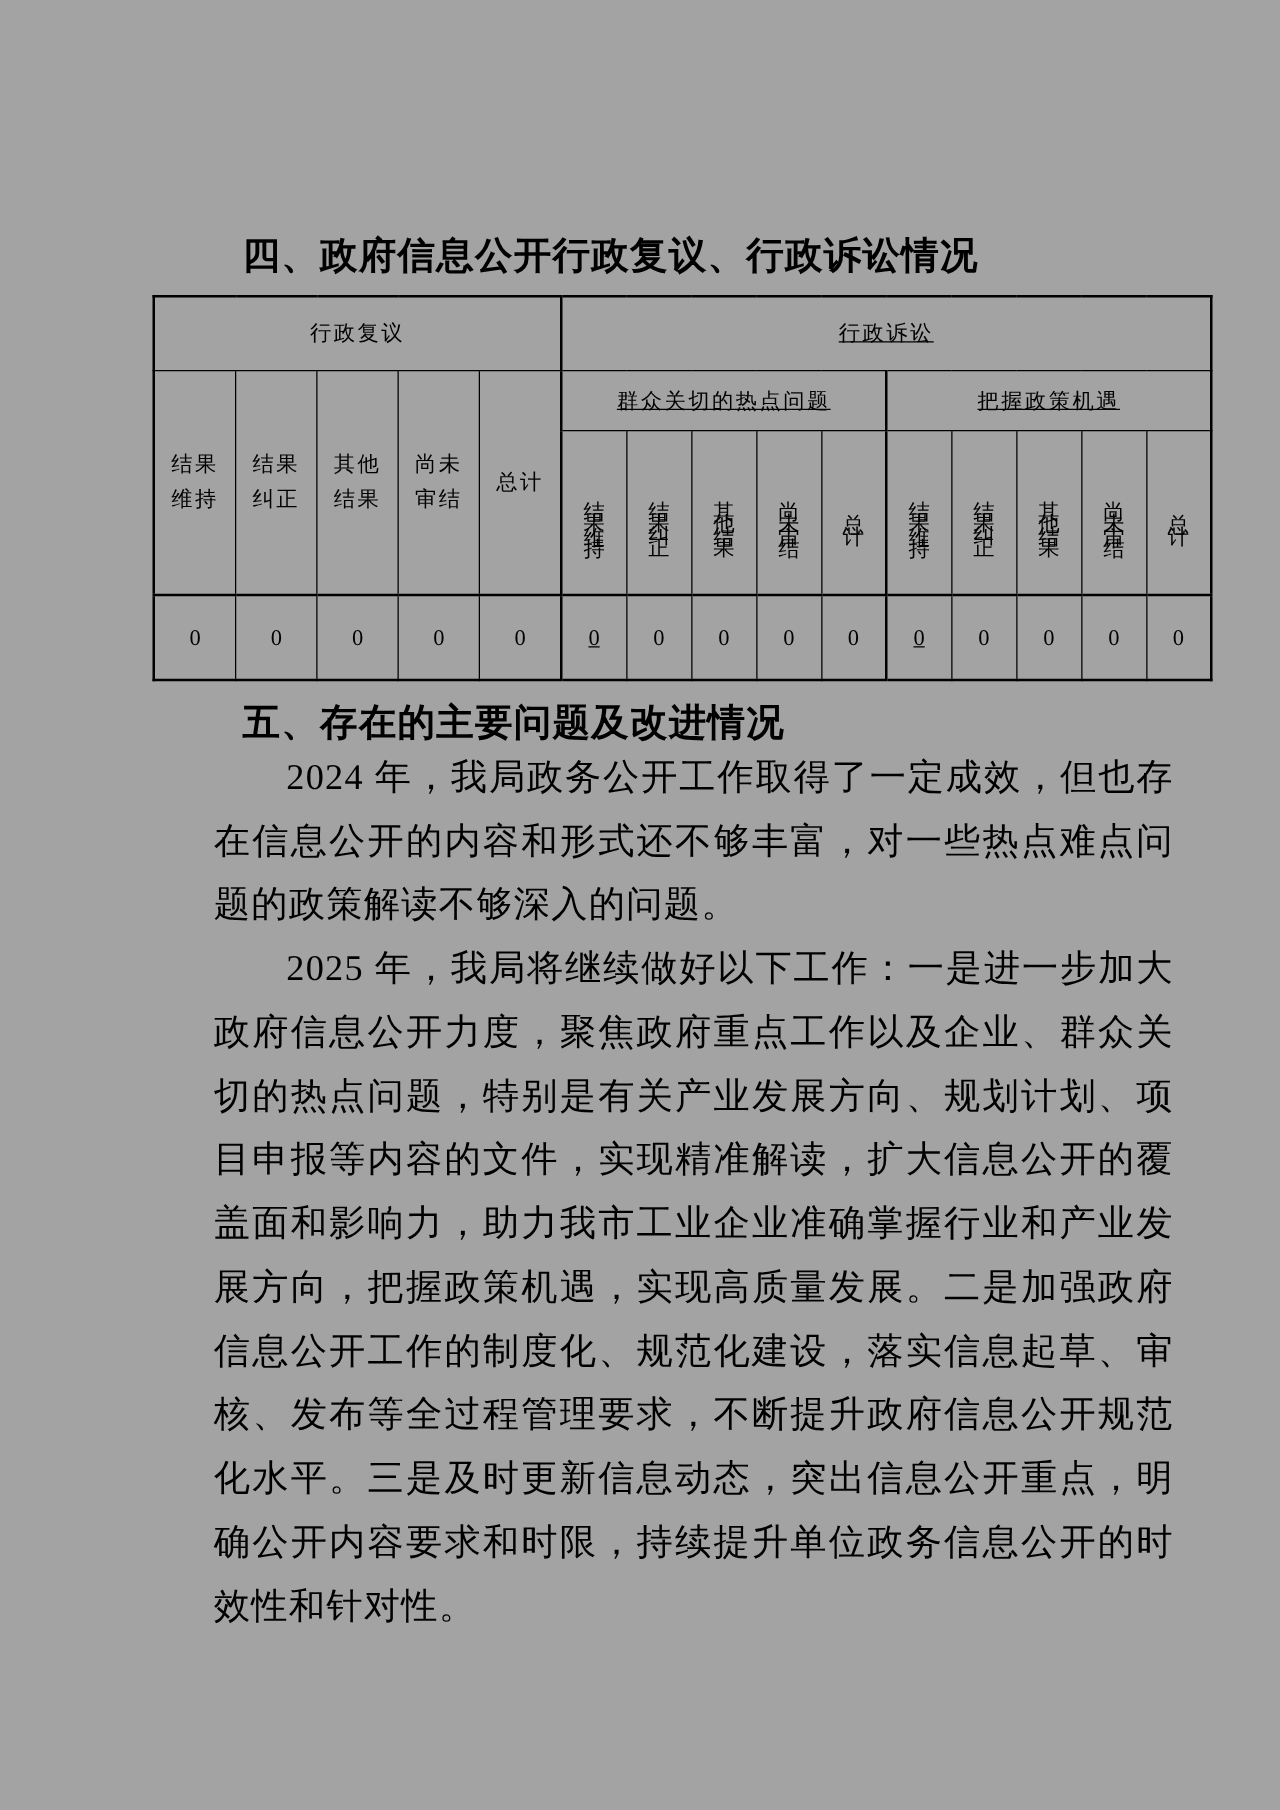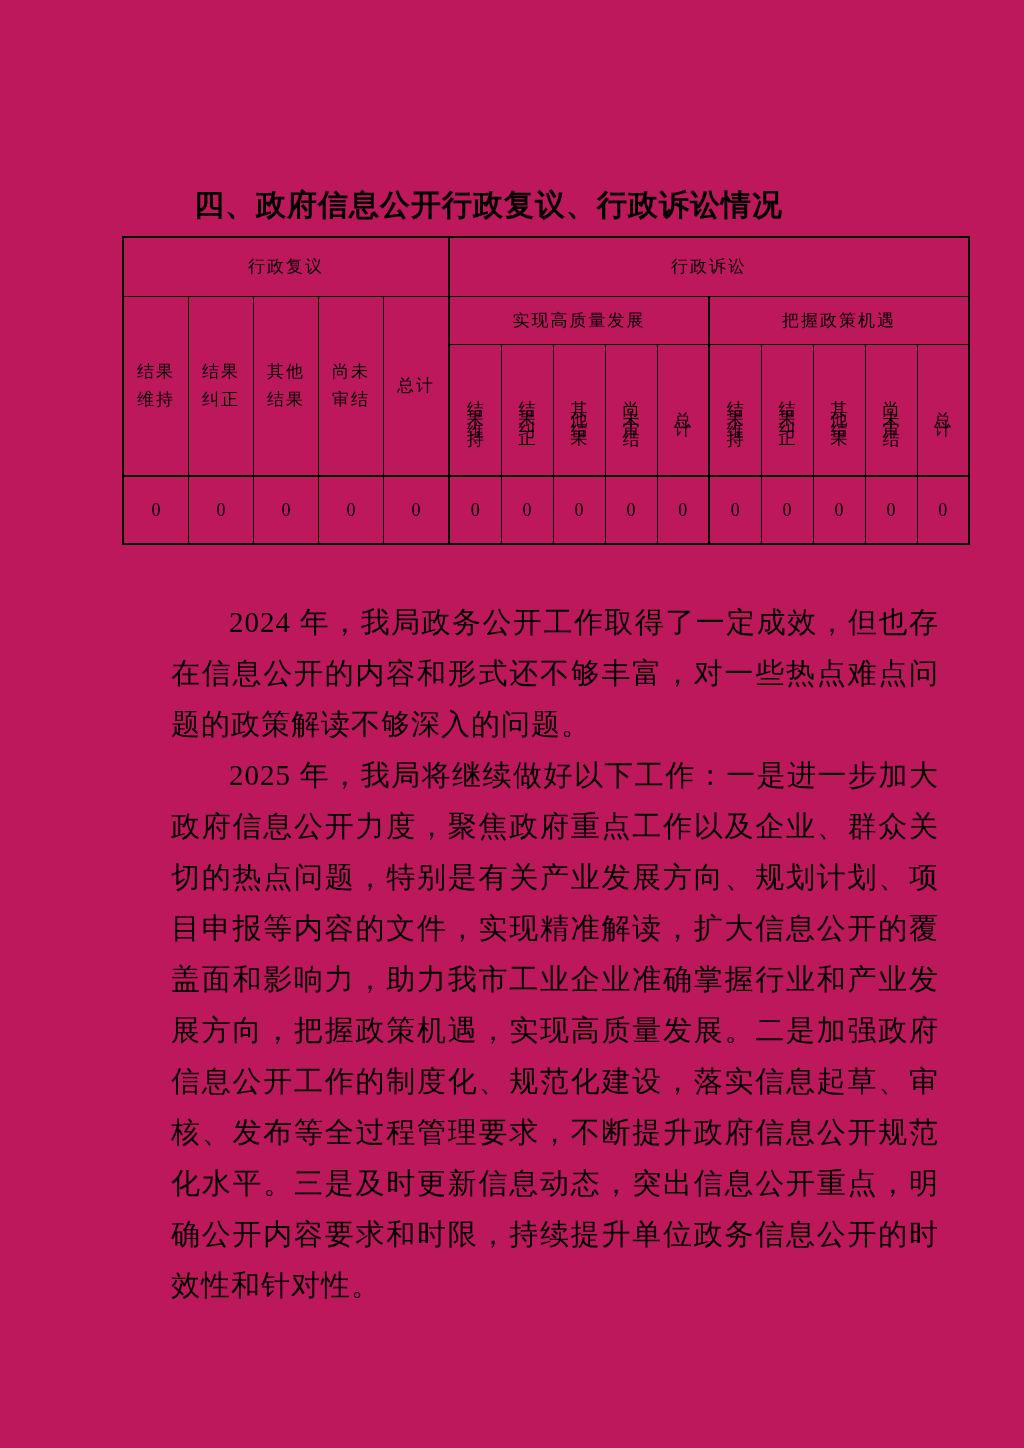--- a/index.html
+++ b/index.html
@@ -4,21 +4,21 @@
 <style>
   html, body {
     margin: 0;
     padding: 0;
     background: #ffffff;
   }
   .page {
     position: relative;
     width: 1024px;
     height: 1448px;
-    background: #be185d;
+    background: #a3a3a3;
     color: #000000;
     font-family: "Liberation Serif", "DejaVu Serif", serif;
     overflow: hidden;
   }
   .heading {
     position: absolute;
     font-family: "Liberation Sans", "DejaVu Sans", sans-serif;
     font-weight: bold;
     font-size: 30px;
     line-height: 34px;
@@ -62,21 +62,21 @@
   }
   
   .vtxt {
     display: inline-block;
     writing-mode: vertical-rl;
     text-orientation: upright;
     letter-spacing: 10px;
     line-height: 1;
   }
   
-  .sep-l { border-left-width: 2px !important; }
+  .sep-l { border-left-width: 2px !important; text-decoration: underline; }
   tr.r-values td { border-top-width: 2px !important; font-size: 18px; letter-spacing: 0; }
 
   
   .body-text {
     position: absolute;
     left: 136px;
     top: 597px;
     width: 768px;
     font-size: 29px;
     line-height: 51px;
@@ -119,21 +119,21 @@
         <tr class="r-groups">
       <td colspan="5" class="group-cell">行政复议</td>
       <td colspan="10" class="group-cell sep-l">行政诉讼</td>
     </tr>
     <tr class="r-subgroups">
       <td rowspan="2"><span class="w2">结果维持</span></td>
       <td rowspan="2"><span class="w2">结果纠正</span></td>
       <td rowspan="2"><span class="w2">其他结果</span></td>
       <td rowspan="2"><span class="w2">尚未审结</span></td>
       <td rowspan="2"><span class="w2">总计</span></td>
-      <td colspan="5" class="sep-l">实现高质量发展</td>
+      <td colspan="5" class="sep-l">群众关切的热点问题</td>
       <td colspan="5" class="sep-l">把握政策机遇</td>
     </tr>
     <tr class="r-vert-headers">
       <td class="sep-l"><span class="vtxt">结果维持</span></td>
       <td><span class="vtxt">结果纠正</span></td>
       <td><span class="vtxt">其他结果</span></td>
       <td><span class="vtxt">尚未审结</span></td>
       <td><span class="vtxt">总计</span></td>
       <td class="sep-l"><span class="vtxt">结果维持</span></td>
       <td><span class="vtxt">结果纠正</span></td>
@@ -154,19 +154,20 @@
       <td>0</td>
       <td class="sep-l">0</td>
       <td>0</td>
       <td>0</td>
       <td>0</td>
       <td>0</td>
     </tr>
   </tbody>
     </table>
 
+  <div id="heading5" class="heading">五、存在的主要问题及改进情况</div>
 
   <div class="body-text">
     <p>2024 年，我局政务公开工作取得了一定成效，但也存在信息公开的内容和形式还不够丰富，对一些热点难点问题的政策解读不够深入的问题。</p>
     <p><span>2025 年，我局将继续做好以下工作：</span><span class="seg-bold">一是</span><span>进一步加大政府信息公开力度，聚焦政府重点工作以及企业、群众关切的热点问题，特别是有关产业发展方向、规划计划、项目申报等内容的文件，实现精准解读，扩大信息公开的覆盖面和影响力，助力我市工业企业准确掌握行业和产业发展方向，把握政策机遇，实现高质量发展。</span><span class="seg-bold">二是</span><span>加强政府信息公开工作的制度化、规范化建设，落实信息起草、审核、发布等全过程管理要求，不断提升政府信息公开规范化水平。</span><span class="seg-bold">三是</span><span>及时更新信息动态，突出信息公开重点，明确公开内容要求和时限，持续提升单位政务信息公开的时效性和针对性。</span></p>
   </div>
 
 </div>
 
 </body></html>

